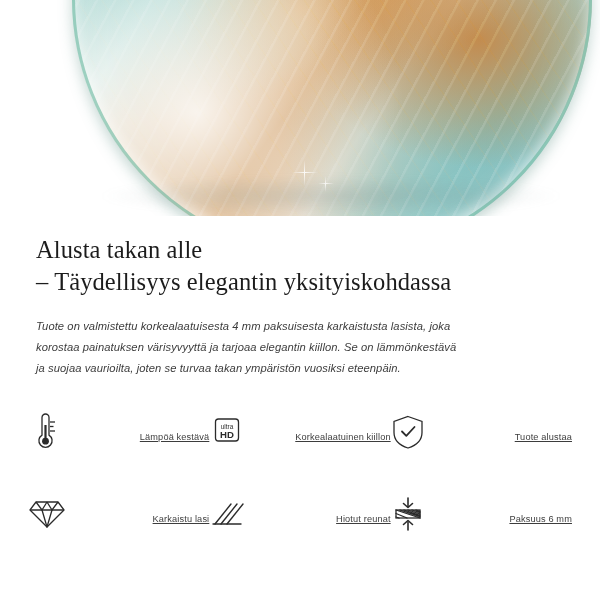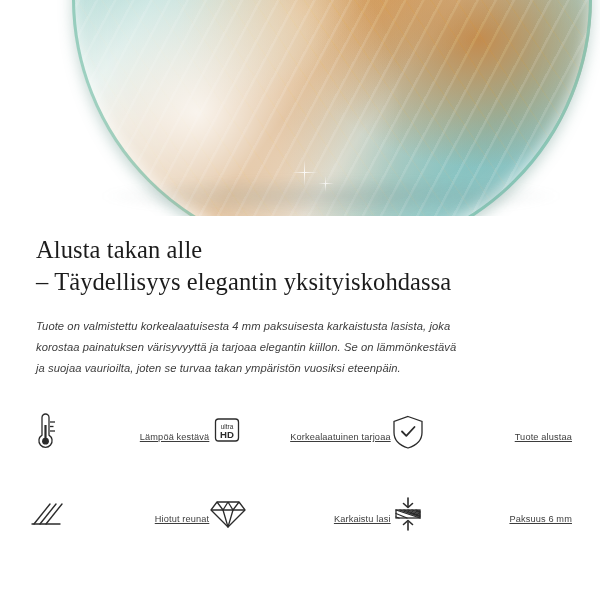--- a/index.html
+++ b/index.html
@@ -176,56 +176,56 @@
     </div>
 
     <div class="feature">
       <div class="ico">
         <svg width="36" height="32" viewBox="0 0 36 32">
           <rect x="6.5" y="3" width="23" height="22" rx="3" fill="none" stroke="#2b2b2b" stroke-width="1.3"></rect>
           <text x="18" y="13" text-anchor="middle" font-family="Liberation Sans, sans-serif" font-size="6.4" fill="#2b2b2b">ultra</text>
           <text x="18" y="22" text-anchor="middle" font-family="Liberation Sans, sans-serif" font-size="9.6" font-weight="bold" fill="#2b2b2b">HD</text>
         </svg>
       </div>
-      <div class="cap">Korkealaatuinen tarjoaa</div>
+      <div class="cap">Korkealaatuinen kiillon</div>
     </div>
 
     <div class="feature">
       <div class="ico">
         <svg width="34" height="36" viewBox="0 0 34 36" fill="none" stroke="#2b2b2b" stroke-width="1.3">
           <path d="M17 2.5 31 7.5v11c0 8-6 13-14 15.5C9 31.5 3 26.5 3 18.5v-11L17 2.5z"></path>
           <path d="M11 17.5l4.3 4.3L23.5 13" stroke-width="1.8" stroke-linecap="round" stroke-linejoin="round"></path>
         </svg>
       </div>
       <div class="cap">Tuote alustaa</div>
-    </div>
-
-    <div class="feature">
-      <div class="ico">
-        <svg width="36" height="32" viewBox="0 0 36 32" fill="none" stroke="#2b2b2b" stroke-width="1.4" stroke-linecap="round">
-          <path d="M6 26 22 6"></path>
-          <path d="M12 26 28 6"></path>
-          <path d="M18 26 34 6"></path>
-          <path d="M4 26h28"></path>
-        </svg>
-      </div>
-      <div class="cap">Hiotut reunat</div>
     </div>
 
     <div class="feature">
       <div class="ico">
         <svg width="38" height="32" viewBox="0 0 38 32" fill="none" stroke="#2b2b2b" stroke-width="1.3" stroke-linejoin="round">
           <path d="M8 4h22l6 8-17 17L2 12 8 4z"></path>
           <path d="M2 12h34"></path>
           <path d="M8 4l6 8 5-8"></path>
           <path d="M30 4l-6 8-5-8"></path>
           <path d="M14 12l5 17 5-17"></path>
         </svg>
       </div>
       <div class="cap">Karkaistu lasi</div>
+    </div>
+
+    <div class="feature">
+      <div class="ico">
+        <svg width="36" height="32" viewBox="0 0 36 32" fill="none" stroke="#2b2b2b" stroke-width="1.4" stroke-linecap="round">
+          <path d="M6 26 22 6"></path>
+          <path d="M12 26 28 6"></path>
+          <path d="M18 26 34 6"></path>
+          <path d="M4 26h28"></path>
+        </svg>
+      </div>
+      <div class="cap">Hiotut reunat</div>
     </div>
 
     <div class="feature">
       <div class="ico">
         <svg width="34" height="36" viewBox="0 0 34 36" fill="none" stroke="#2b2b2b" stroke-width="1.3" stroke-linecap="round">
           <path d="M17 2v8" stroke-width="1.6"></path>
           <path d="M12.5 7.5 17 11.5 21.5 7.5" stroke-width="1.6" stroke-linejoin="round"></path>
           <rect x="5" y="14" width="24" height="8" fill="none"></rect>
           <path d="M5 14l24 8M9 14l20 6.6M13 14l16 5.3M17 14l12 4M21 14l8 2.6M25 14l4 1.3M5 17.5l11 4.5M5 21l3 1"></path>
           <path d="M17 34v-8" stroke-width="1.6"></path>

